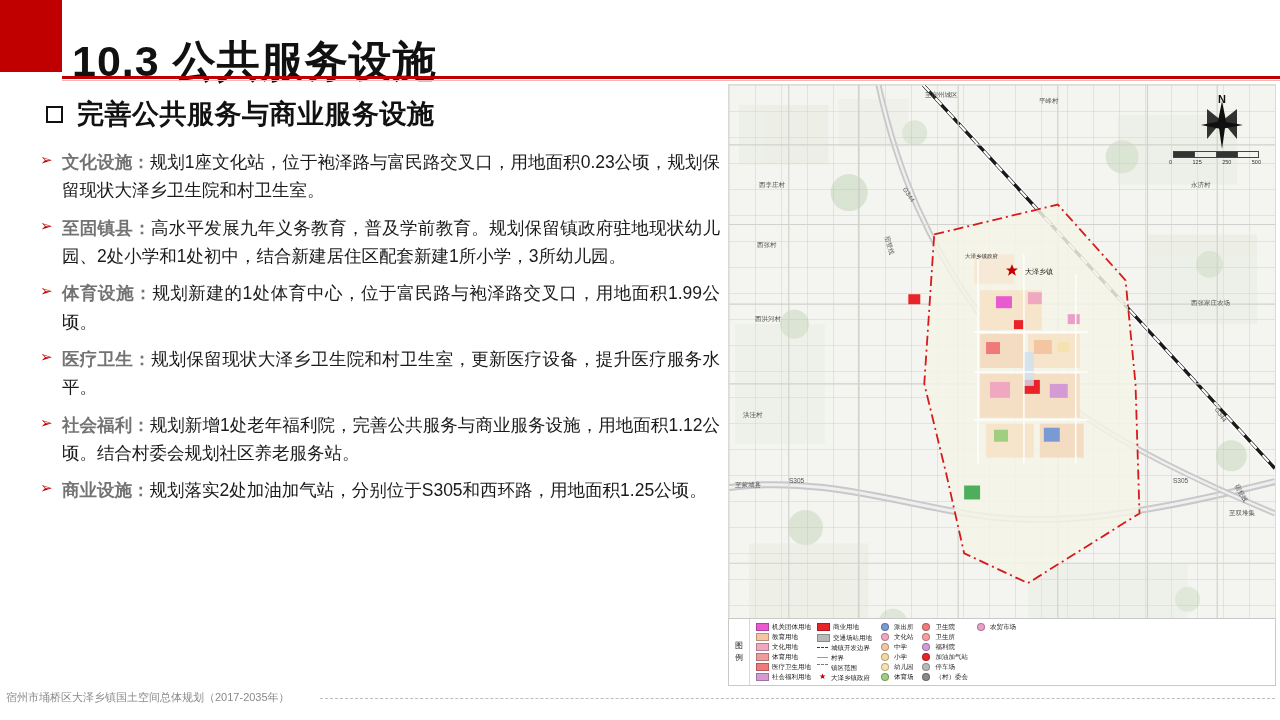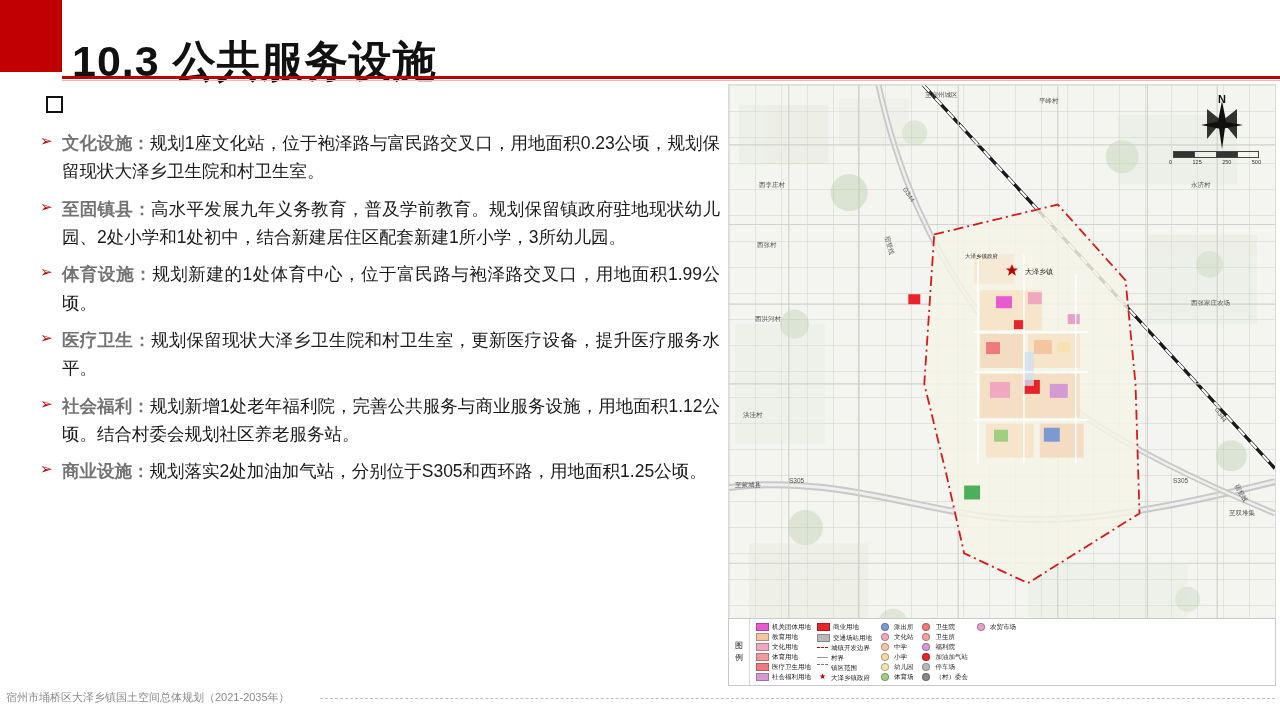--- a/index.html
+++ b/index.html
@@ -287,20 +287,21 @@
   <div class="header-bar"></div>
   <div class="header-title">10.3 公共服务设施</div>
   <div class="header-underline"></div>
   <div class="header-underline-thin"></div>
 </div>
 
 <div class="content-left">
 
   <div class="section-heading">
     <span class="sq-marker"></span>
+    <span class="section-heading-text">完善公共服务与商业服务设施</span>
   </div>
 
   <div class="bullet">
     <div class="arrow">➢</div>
     <div class="bullet-body">
       <span class="bullet-label">文化设施：</span><span>规划1座文化站，位于袍泽路与富民路交叉口，用地面积0.23公顷，规划保留现状大泽乡卫生院和村卫生室。</span>
     </div>
   </div>
 
   <div class="bullet">
@@ -595,15 +596,15 @@
       <div class="legend-item">
           <span class="swatch dot" style="background:#e8a0c8"></span>
           <span>农贸市场</span>
         </div>
     </div>
 
   </div>
 </div>
 
 <div class="footer">
-  <div class="footer-text">宿州市埇桥区大泽乡镇国土空间总体规划（2021-2035年）</div>
+  <div class="footer-text">宿州市埇桥区大泽乡镇国土空间总体规划（2017-2035年）</div>
   <div class="footer-line"></div>
 </div>
 
 </body></html>

